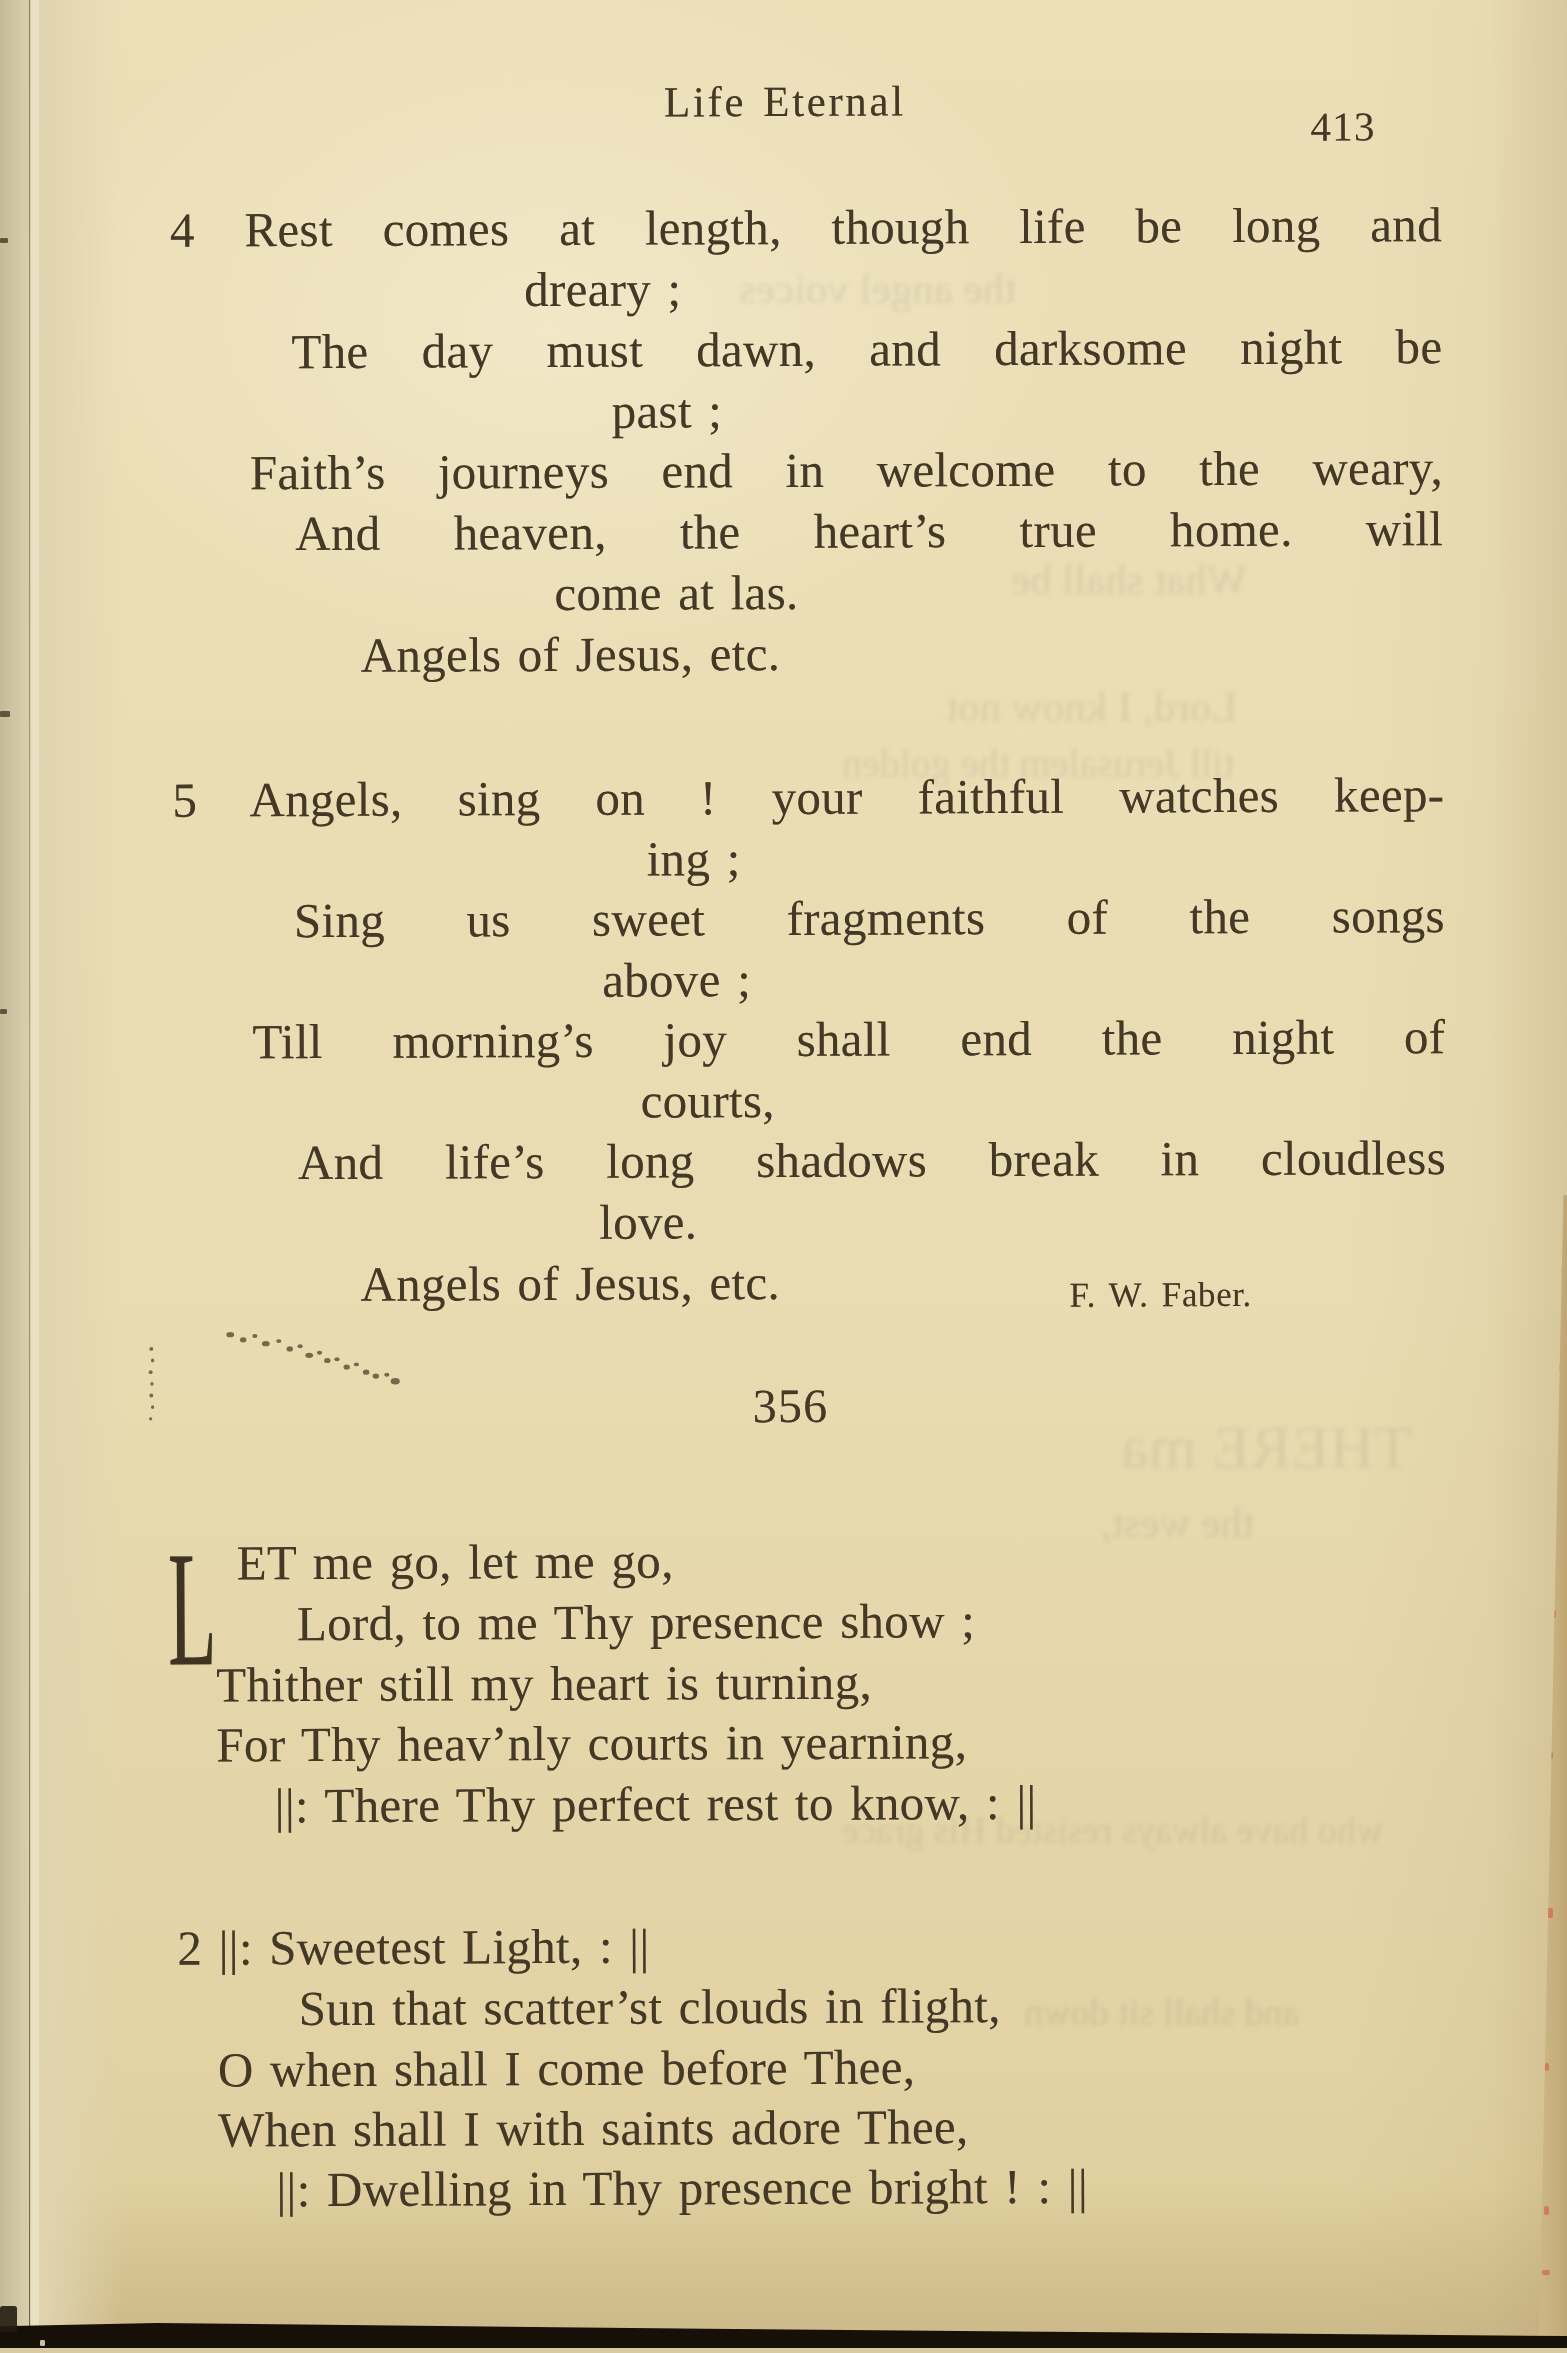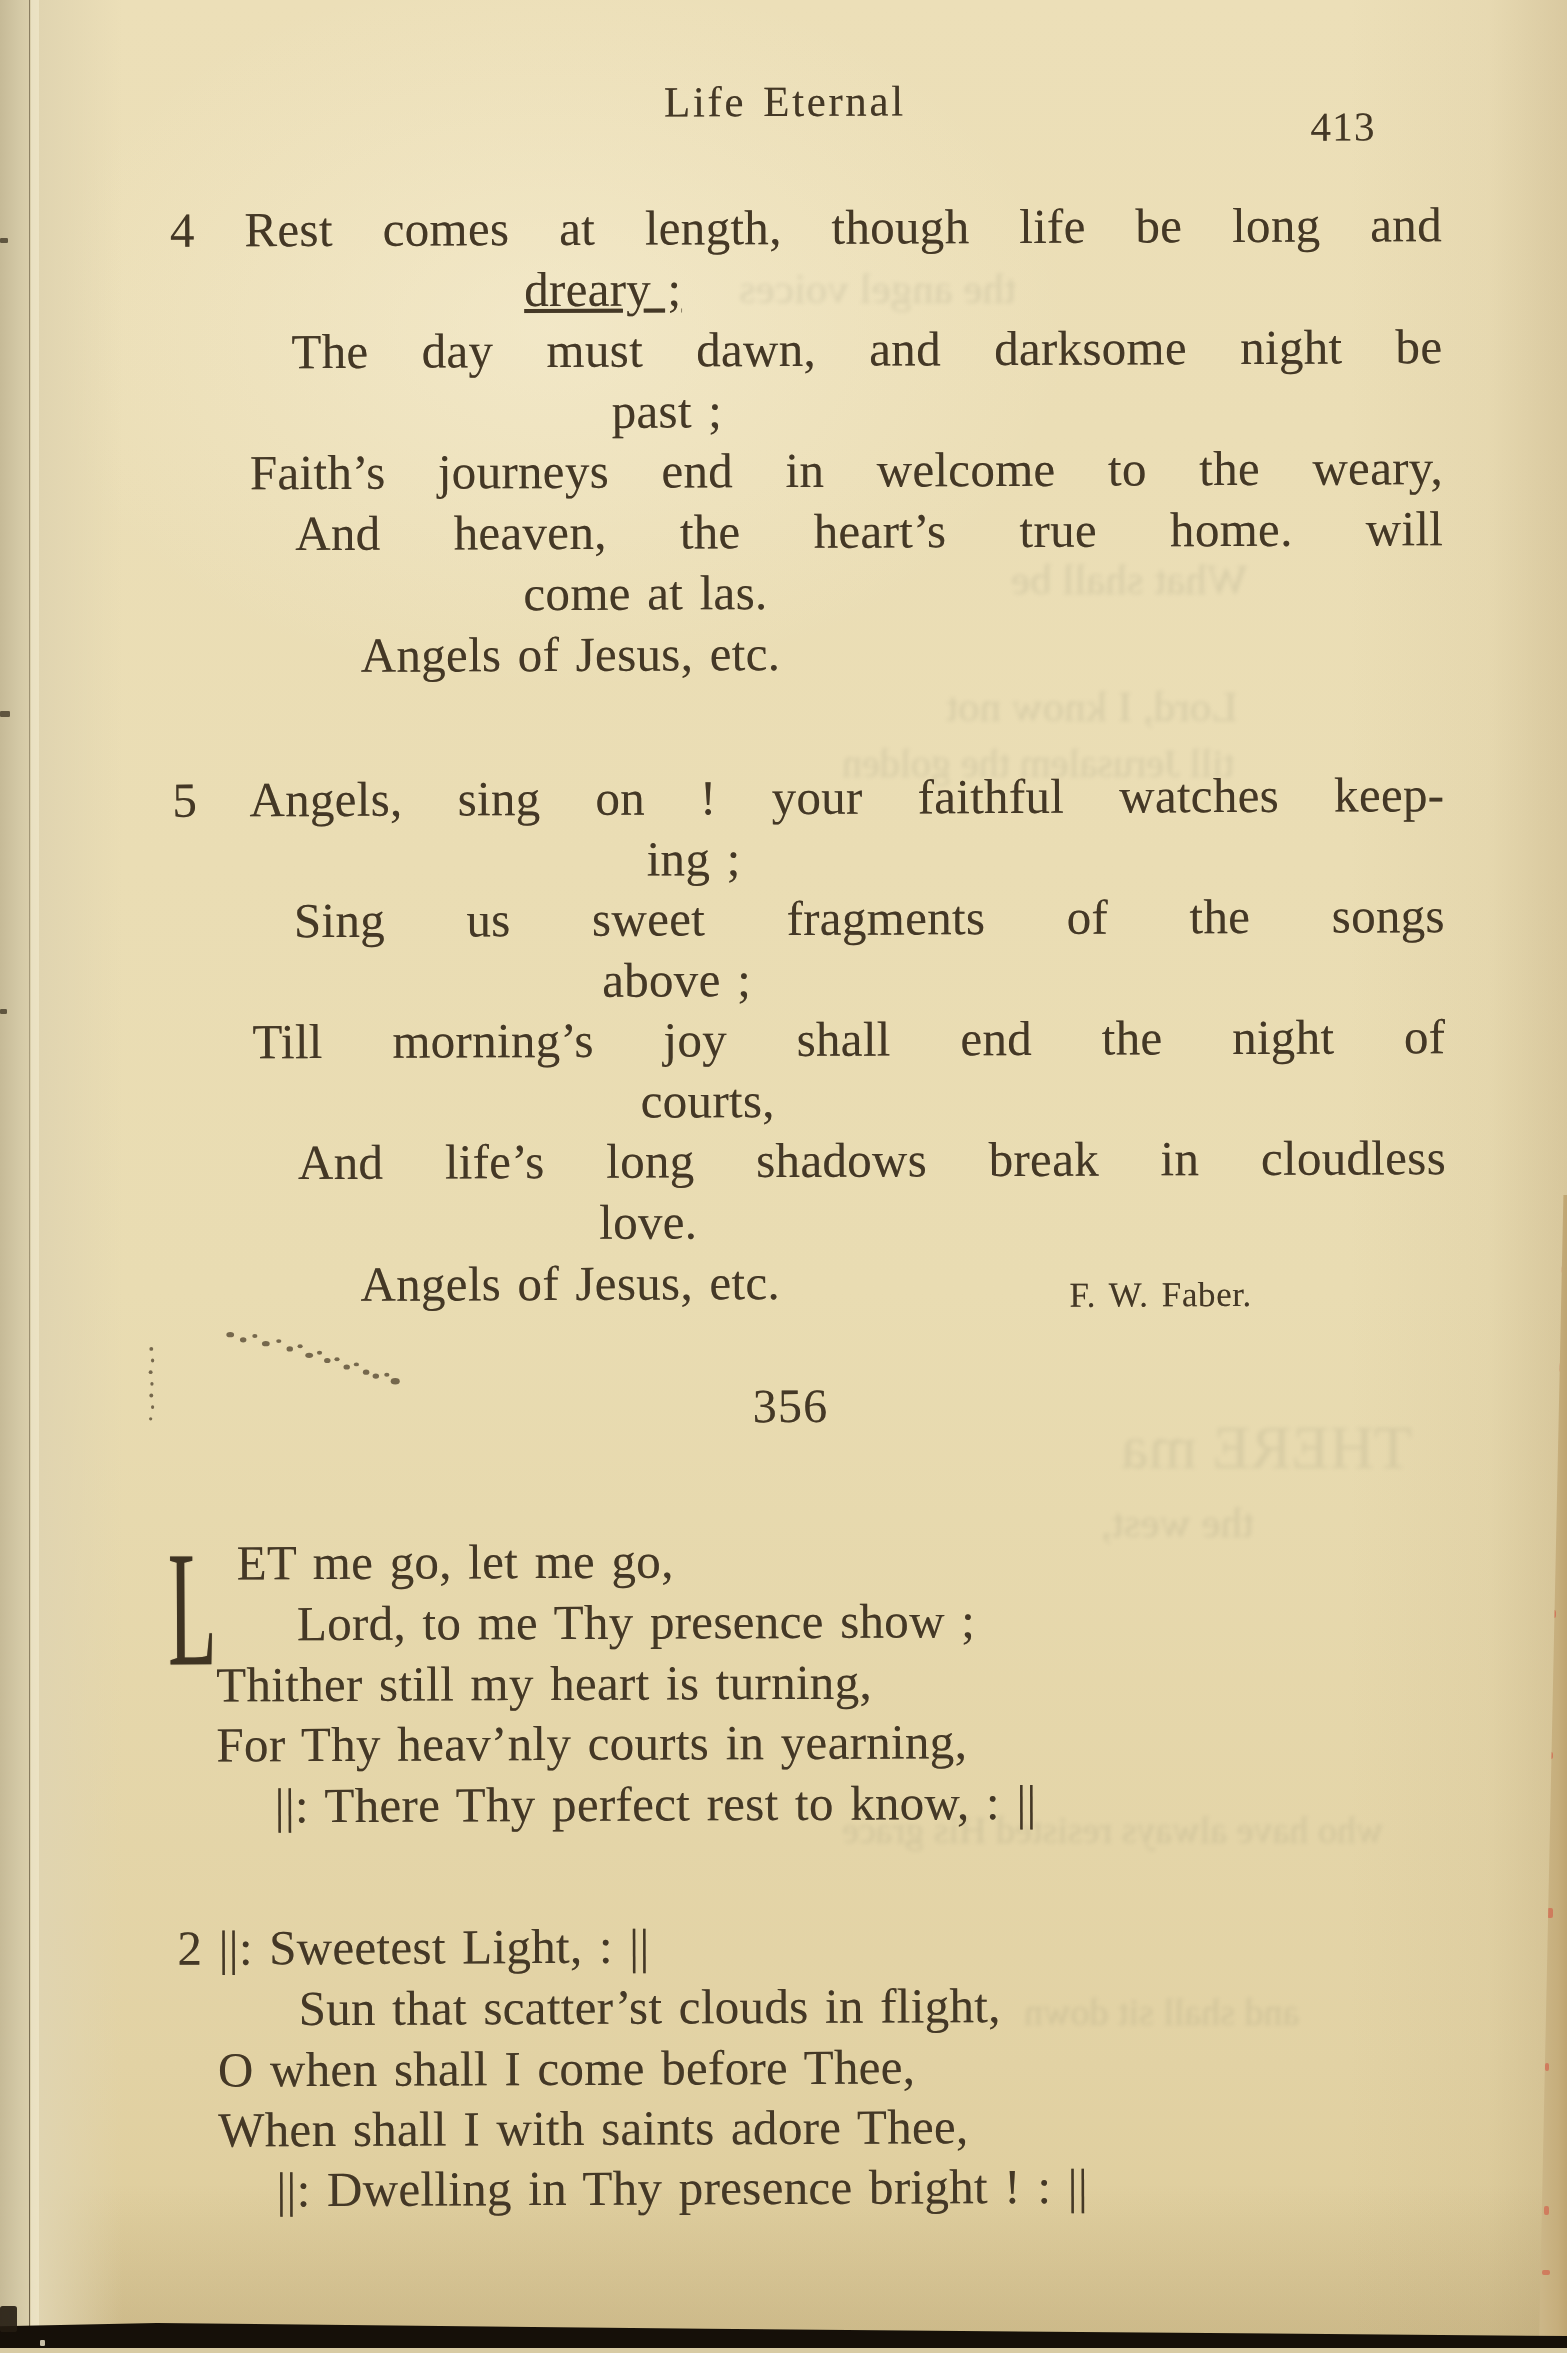--- a/index.html
+++ b/index.html
@@ -37,26 +37,26 @@
   .hdr{font-size:43px;letter-spacing:2.6px;text-align:center;}
   .pgnum{font-size:41px;letter-spacing:1.3px;}
   .attrib{font-size:35px;letter-spacing:0.6px;}
   .hymnnum{font-size:48px;text-align:center;letter-spacing:1.3px;}
   .dropcap{position:absolute;left:166px;top:1524px;font-size:97px;line-height:1;color:#3f3423;
     transform:scale(.82,1.70);transform-origin:top left;text-shadow:0 0 0.6px rgba(68,56,38,.5);}
   
   #hdrT{left:174px;top:78px;width:1231px;}
   #hdrN{left:1315px;top:79px;margin-top:28px;}
   #v4l1{left:174px;top:201px;width:1272px;}
-  #v4l2{left:528px;top:262px;text-decoration:underline;}
+  #v4l2{left:528px;top:262px;}
   #v4l3{left:295px;top:323px;width:1151px;}
   #v4l4{left:615px;top:384px;}
   #v4l5{left:253px;top:444px;width:1193px;}
   #v4l6{left:298px;top:505px;width:1148px;}
-  #v4l7{left:526px;top:566px;}
+  #v4l7{left:557px;top:566px;}
   #v4l8{left:363px;top:627px;}
   #v5l1{left:174px;top:771px;width:1272px;}
   #v5l2{left:648px;top:832px;}
   #v5l3{left:295px;top:892px;width:1151px;}
   #v5l4{left:603px;top:953px;}
   #v5l5{left:253px;top:1013px;width:1193px;}
   #v5l6{left:641px;top:1074px;}
   #v5l7{left:298px;top:1134px;width:1148px;}
   #v5l8{left:599px;top:1195px;}
   #v5l9{left:360px;top:1256px;}

